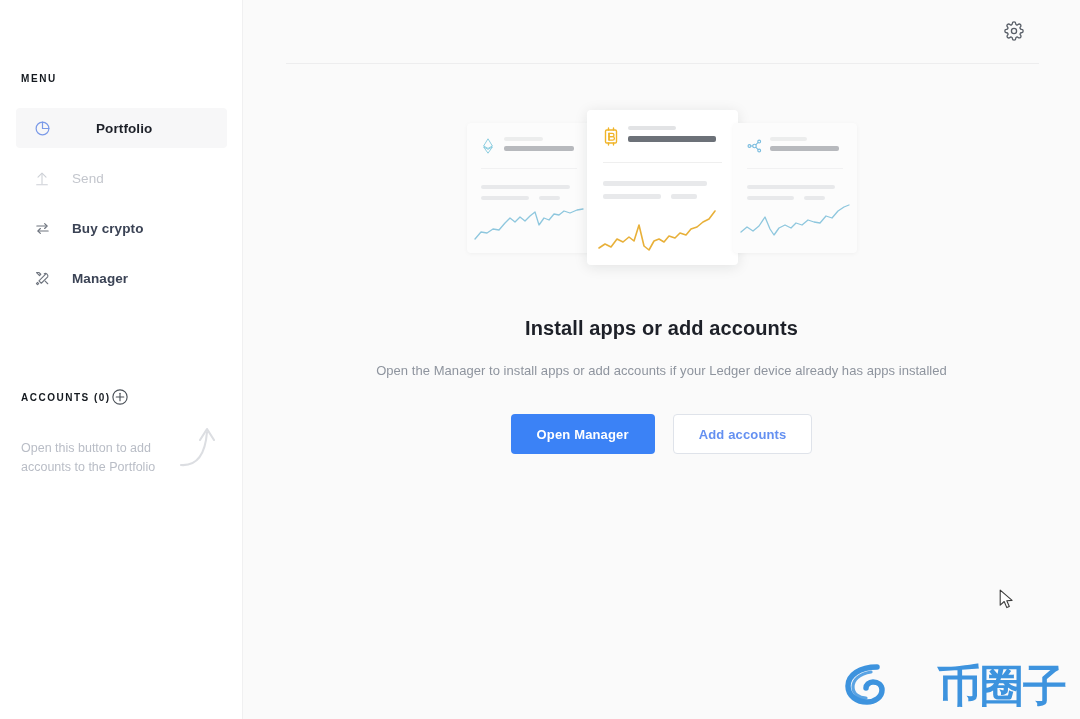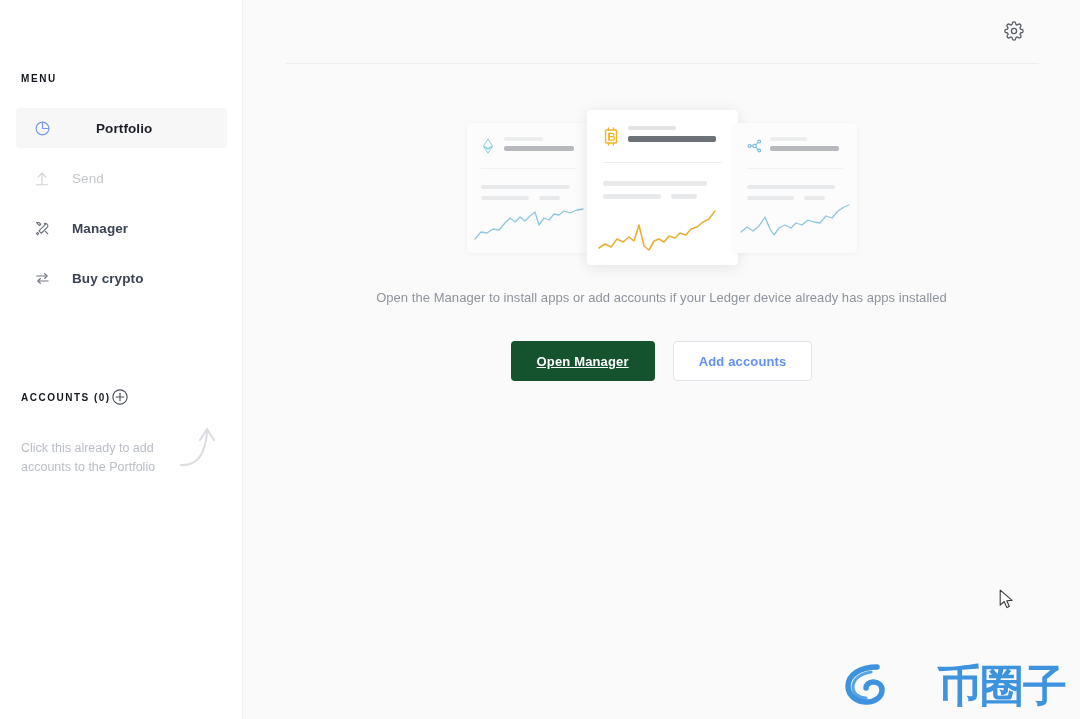--- a/index.html
+++ b/index.html
@@ -258,24 +258,23 @@
     font-weight: 700;
     letter-spacing: 0.15px;
     cursor: pointer;
     display: flex;
     align-items: center;
     justify-content: center;
     border: 1px solid transparent;
     font-family: "Liberation Sans", sans-serif;
   }
   .btn.primary {
-    background: #14532d;
+    background: #3b82f6;
     color: #ffffff;
     padding: 0 25px;
-    text-decoration: underline;
   }
   .btn.secondary {
     background: #ffffff;
     color: #6490f1;
     border: 1px solid #dfe3ea;
     padding: 4px 25px;
   }
 
   
   .cursor {
@@ -330,65 +329,65 @@
         <span class="mi-icon">
           <svg width="16" height="17" viewBox="0 0 24 24" fill="none" stroke="#cdd0d6" stroke-width="1.6" stroke-linecap="round" stroke-linejoin="round">
             <line x1="12" y1="20" x2="12" y2="5"></line>
             <polyline points="6,10 12,4 18,10"></polyline>
             <line x1="4" y1="21.5" x2="20" y2="21.5"></line>
           </svg>
         </span>
         <span class="mi-label">Send</span>
       </div>
 
+
+      <div class="menu-item">
+        <span class="mi-icon">
+          <svg width="17" height="17" viewBox="0 0 24 24" fill="none" stroke="#6f757f" stroke-width="1.6" stroke-linecap="round" stroke-linejoin="round">
+            <path d="M4 8.5h14"></path>
+            <polyline points="15,5 18.5,8.5 15,12"></polyline>
+            <path d="M20 15.5H6"></path>
+            <polyline points="9,12 5.5,15.5 9,19"></polyline>
+          </svg>
+        </span>
+        <span class="mi-label">Buy crypto</span>
+      </div>
 
       <div class="menu-item">
         <span class="mi-icon">
           <svg width="17" height="17" viewBox="0 0 24 24" fill="none" stroke="#6f757f" stroke-width="1.6" stroke-linecap="round" stroke-linejoin="round">
             <path d="M14.5 5.2a3.6 3.6 0 0 1 4.9 4.4l-9.1 9.1-3.3-3.3 9.1-9.1"></path>
             <path d="M3.6 3.6l3.6 0 2.4 2.4-1.8 1.8-2.4-2.4z"></path>
             <path d="M19.4 19.4l-3.6-3.6"></path>
             <path d="M5 17.5l-1.6 1.6 1.6 1.6 1.6-1.6z"></path>
           </svg>
         </span>
         <span class="mi-label">Manager</span>
       </div>
-
-      <div class="menu-item">
-        <span class="mi-icon">
-          <svg width="17" height="17" viewBox="0 0 24 24" fill="none" stroke="#6f757f" stroke-width="1.6" stroke-linecap="round" stroke-linejoin="round">
-            <path d="M4 8.5h14"></path>
-            <polyline points="15,5 18.5,8.5 15,12"></polyline>
-            <path d="M20 15.5H6"></path>
-            <polyline points="9,12 5.5,15.5 9,19"></polyline>
-          </svg>
-        </span>
-        <span class="mi-label">Buy crypto</span>
-      </div>
     </nav>
 
     <div class="accounts-head">
       <span class="accounts-title">ACCOUNTS (0)</span>
       <span class="add-account-btn">
         <svg width="18" height="18" viewBox="0 0 24 24" fill="none" stroke="#4a5058" stroke-width="1.5" stroke-linecap="round">
           <circle cx="12" cy="12" r="9.5"></circle>
           <line x1="12" y1="7" x2="12" y2="17"></line>
           <line x1="7" y1="12" x2="17" y2="12"></line>
         </svg>
       </span>
     </div>
 
     <span class="hint-arrow">
       <svg width="50" height="56" viewBox="0 0 50 56" fill="none" stroke="#dcdee2" stroke-width="2.1" stroke-linecap="round" stroke-linejoin="round">
         <path d="M3 41 C 17 42, 27 33, 29 8"></path>
         <polyline points="22,16 29,5 36,16"></polyline>
       </svg>
     </span>
 
-    <div class="accounts-hint">Click this already to add accounts to the Portfolio</div>
+    <div class="accounts-hint">Open this button to add accounts to the Portfolio</div>
   </aside>
 
   <main class="main">
 
     <div class="topbar">
       <span class="gear-btn">
         <svg width="20" height="20" viewBox="0 0 24 24" fill="none" stroke="#585e67" stroke-width="1.6" stroke-linecap="round" stroke-linejoin="round">
           <circle cx="12" cy="12" r="3.1"></circle>
           <path d="M19.4 15a1.65 1.65 0 0 0 .33 1.82l.06.06a2 2 0 1 1-2.83 2.83l-.06-.06a1.65 1.65 0 0 0-1.82-.33 1.65 1.65 0 0 0-1 1.51V21a2 2 0 1 1-4 0v-.09A1.65 1.65 0 0 0 9 19.4a1.65 1.65 0 0 0-1.82.33l-.06.06a2 2 0 1 1-2.83-2.83l.06-.06a1.65 1.65 0 0 0 .33-1.82 1.65 1.65 0 0 0-1.51-1H3a2 2 0 1 1 0-4h.09A1.65 1.65 0 0 0 4.6 9a1.65 1.65 0 0 0-.33-1.82l-.06-.06a2 2 0 1 1 2.83-2.83l.06.06A1.65 1.65 0 0 0 9 4.6h.09A1.65 1.65 0 0 0 10 3.09V3a2 2 0 1 1 4 0v.09a1.65 1.65 0 0 0 1 1.51 1.65 1.65 0 0 0 1.82-.33l.06-.06a2 2 0 1 1 2.83 2.83l-.06.06A1.65 1.65 0 0 0 19.4 9v.09a1.65 1.65 0 0 0 1.51 1H21a2 2 0 1 1 0 4h-.09a1.65 1.65 0 0 0-1.51 1z"></path>
         </svg>
@@ -489,20 +488,21 @@
             </div>
           </div>
           <div class="card-chart">
             <svg width="124" height="46" viewBox="0 0 124 46" preserveAspectRatio="none" fill="none" stroke="#8ec7de" stroke-width="1.3" stroke-linecap="round" stroke-linejoin="round">
               <polyline points="8,33 14,28 20,32 26,27 32,18 37,30 41,36 46,29 52,26 58,29 63,24 69,26 75,21 81,23 87,24 93,17 99,19 105,12 111,8 116,6"></polyline>
             </svg>
           </div>
         </div>
       </div>
 
+      <h1 class="es-title">Install apps or add accounts</h1>
       <p class="es-desc">Open the Manager to install apps or add accounts if your Ledger device already has apps installed</p>
 
       <div class="es-actions">
         <button class="btn primary">Open Manager</button>
         <button class="btn secondary">Add accounts</button>
       </div>
     </section>
 
     <span class="cursor">
       <svg width="16" height="22" viewBox="0 0 16 22" fill="#ffffff" stroke="#3c3c3c" stroke-width="1.1" stroke-linejoin="round">

